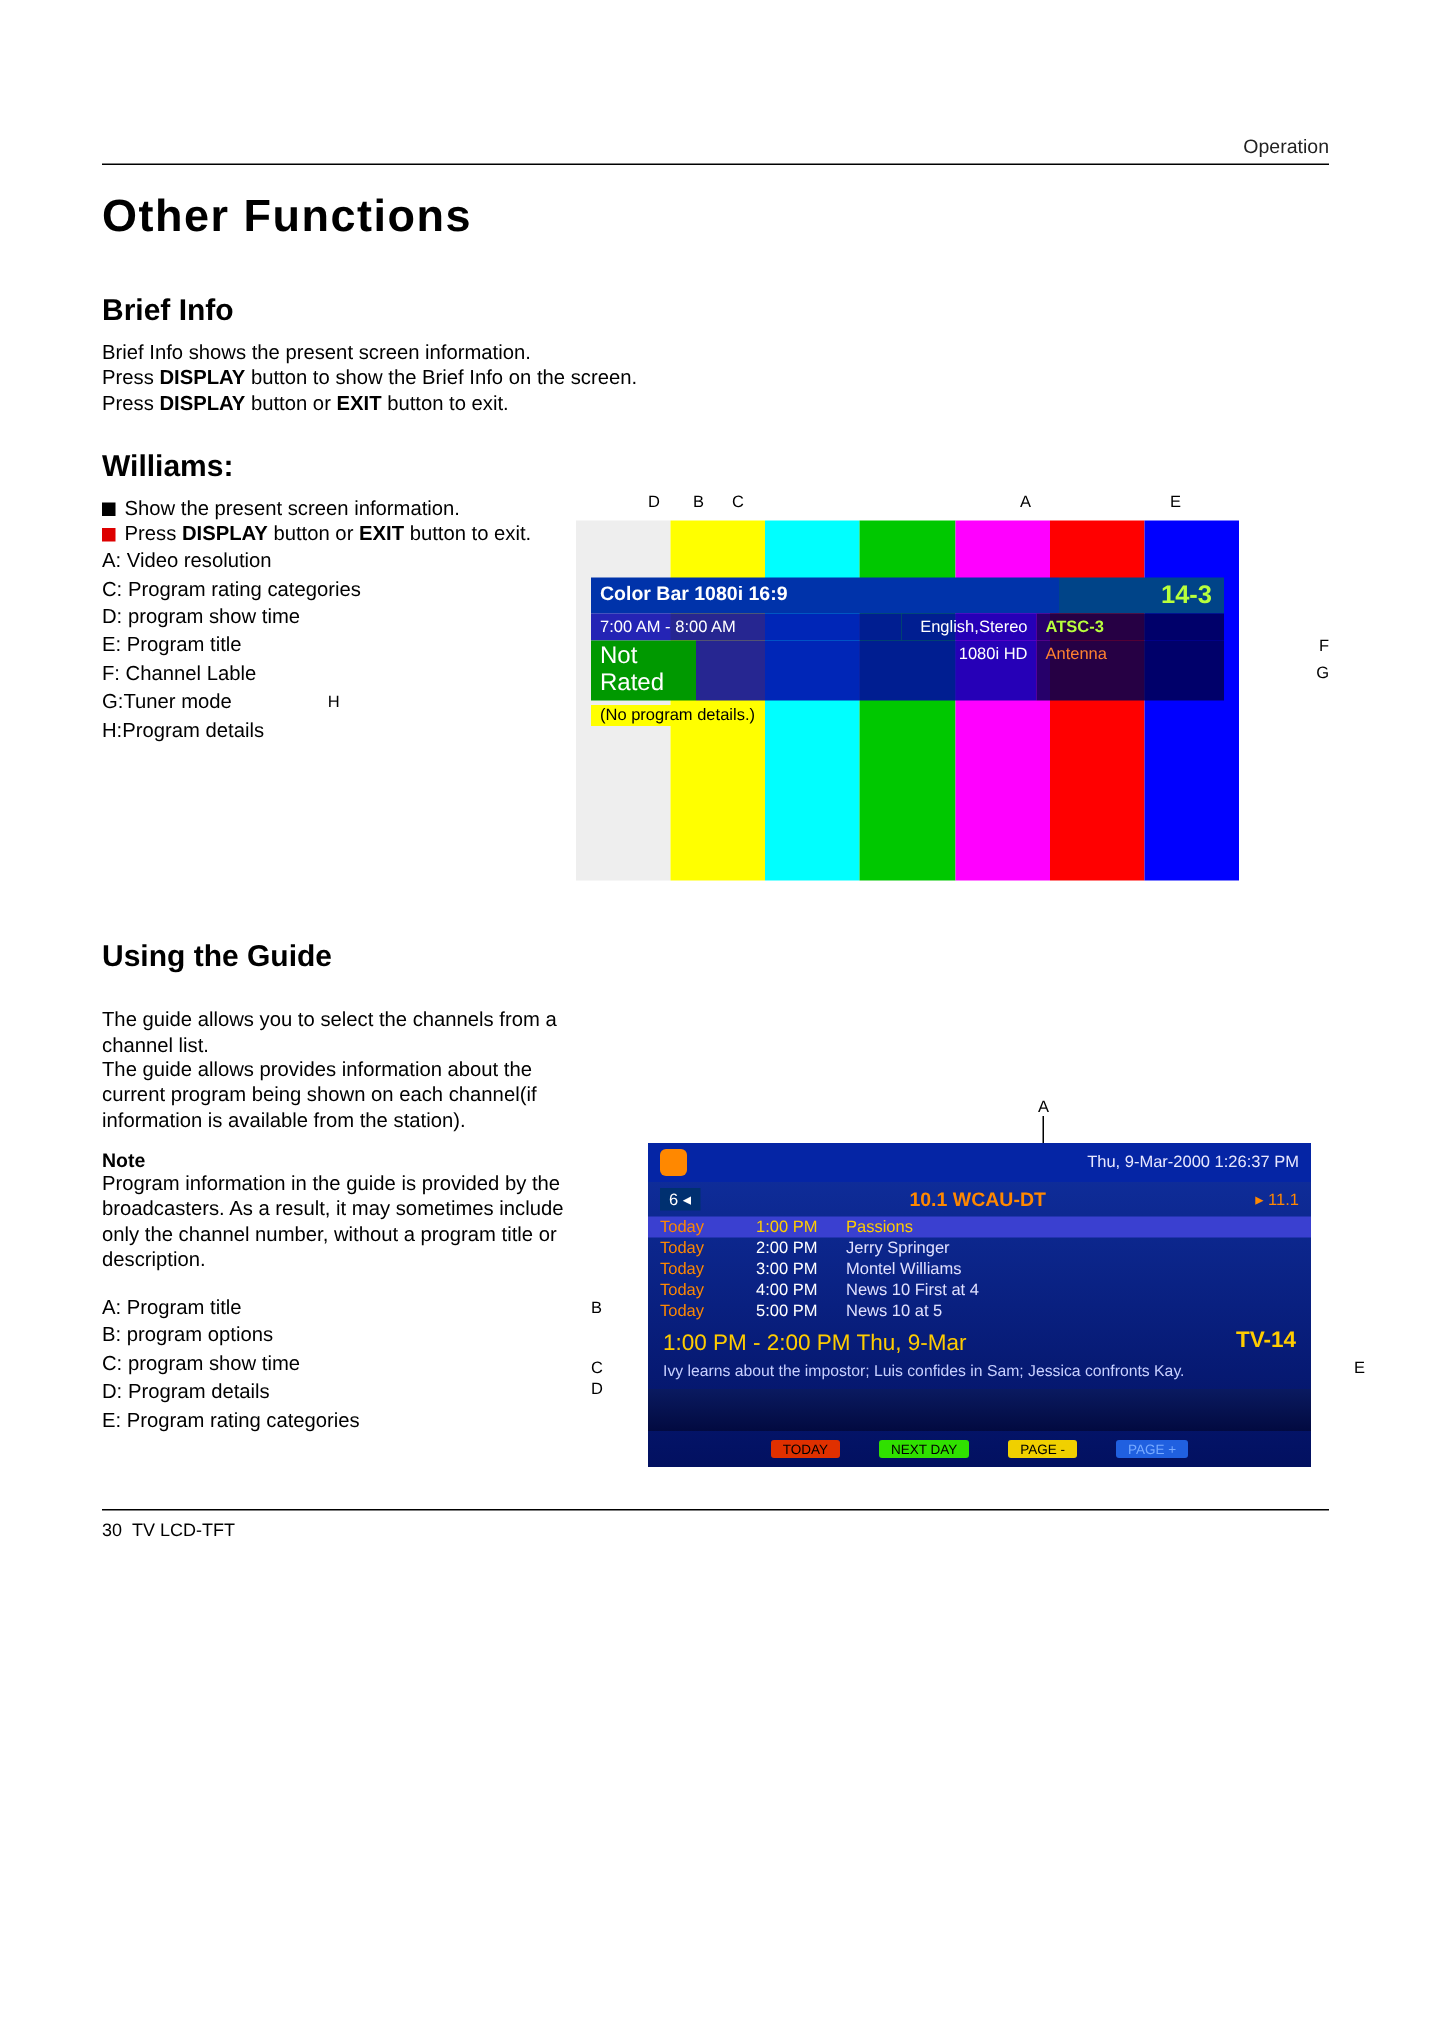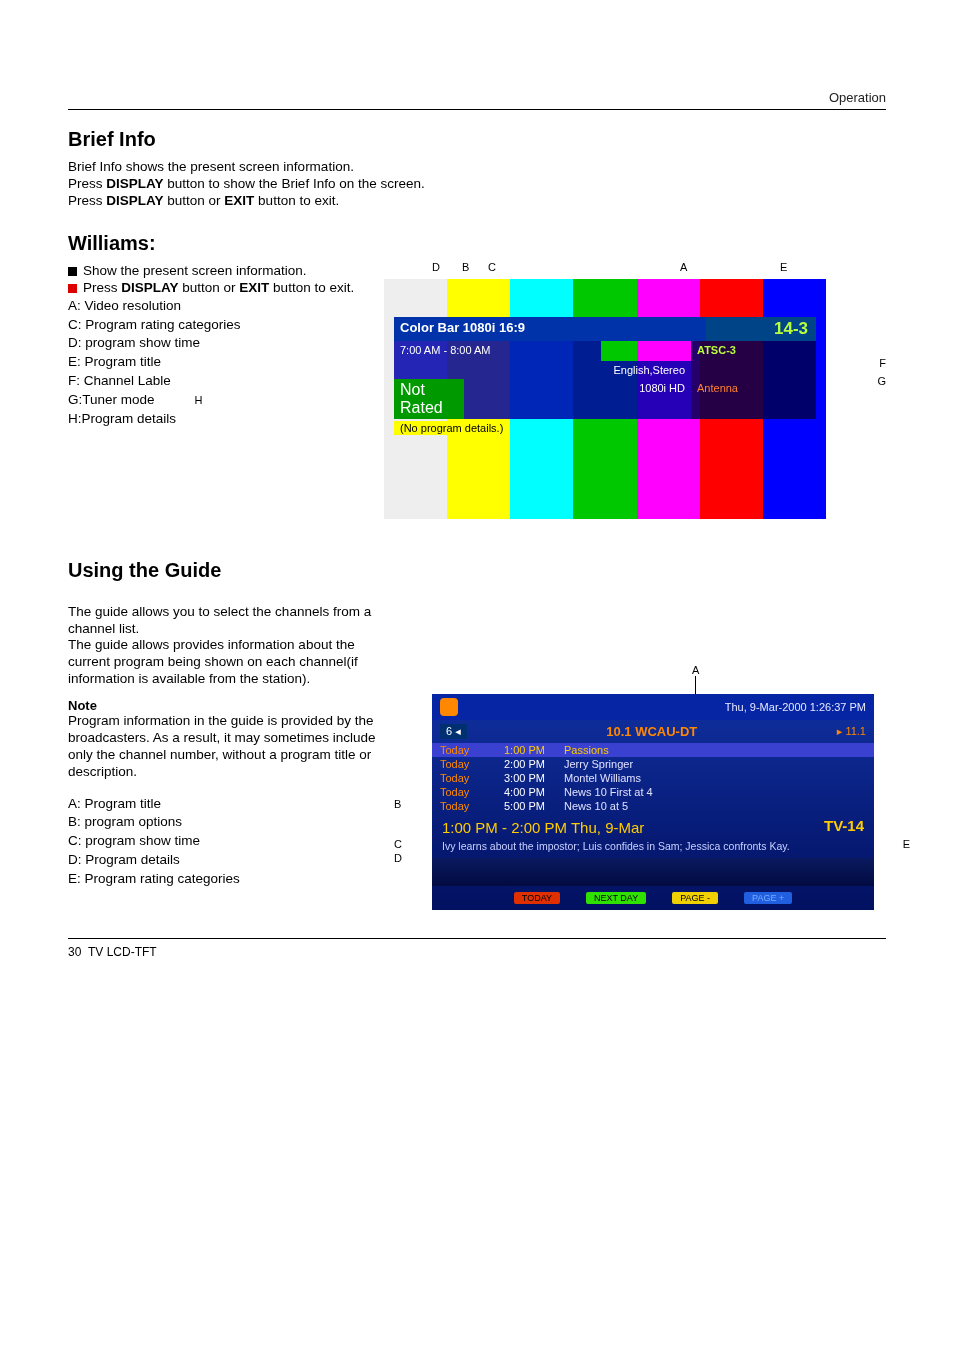--- a/index.html
+++ b/index.html
@@ -71,20 +71,21 @@
   .callout-lbl { position:absolute; font-size:11px; }
   .cl-linev { position:absolute; background:#000; width:1px; }
 </style>
 </head>
 <body>
 
 <div class="page">
   <div class="header-right">Operation</div>
   <hr class="hrule">
 
+  <h1>Other Functions</h1>
 
   <div class="section intro">
     <h2>Brief Info</h2>
     <p>Brief Info shows the present screen information.</p>
     <p>
       <span>Press </span><strong>DISPLAY</strong><span> button to show the Brief Info on the screen.</span>
     </p>
     <p>
       <span>Press </span><strong>DISPLAY</strong><span> button or </span><strong>EXIT</strong><span> button to exit.</span>
     </p>
@@ -101,21 +102,21 @@
         <div class="bullet-line">
             <span class="sq red"></span>
           <span><span>Press </span><strong>DISPLAY</strong><span> button or </span><strong>EXIT</strong><span> button to exit.</span></span>
         </div>
         <div class="legend">
           <div>A: Video resolution</div>
           <div>C: Program rating categories</div>
           <div>D: program show time</div>
           <div>E: Program title</div>
           <div>F: Channel Lable</div>
-          <div style="display:flex; align-items:center; gap:40px;">
+          <div style="display:flex; align-items:center; gap:64px;">
             <span>G:Tuner mode</span>
             <span style="font-size:11px;">H</span>
           </div>
           <div>H:Program details</div>
         </div>
       </div>
       <div class="right" style="padding-right:60px;">
 
         <div class="callout" style="top:-2px; left:48px;">D</div>
         <div class="callout" style="top:-2px; left:78px;">B</div>
@@ -135,21 +136,21 @@
               <div class="cb red"></div>
               <div class="cb blue"></div>
           </div>
           <div class="osd-overlay">
             <div class="osd-row">
               <div class="osd-title-left">Color Bar 1080i 16:9</div>
               <div class="osd-title-right">14-3</div>
             </div>
             <div class="osd-row">
               <div class="osd-left">7:00 AM - 8:00 AM</div>
-              <div class="osd-left" style="flex:0 0 90px; text-align:right;margin-top:20px;">English,Stereo</div>
+              <div class="osd-left" style="flex:0 0 90px; text-align:right;">English,Stereo</div>
               <div class="osd-right" style="color:#b8ff3c; font-weight:bold;">ATSC-3</div>
             </div>
             <div class="osd-row">
               <div class="osd-rating" style="flex:0 0 70px;">Not Rated</div>
               <div class="osd-left" style="text-align:right;">1080i HD</div>
               <div class="osd-right" style="color:#ff8030;">Antenna</div>
             </div>
             <div><span class="osd-detail">(No program details.)</span></div>
           </div>
         </div>

